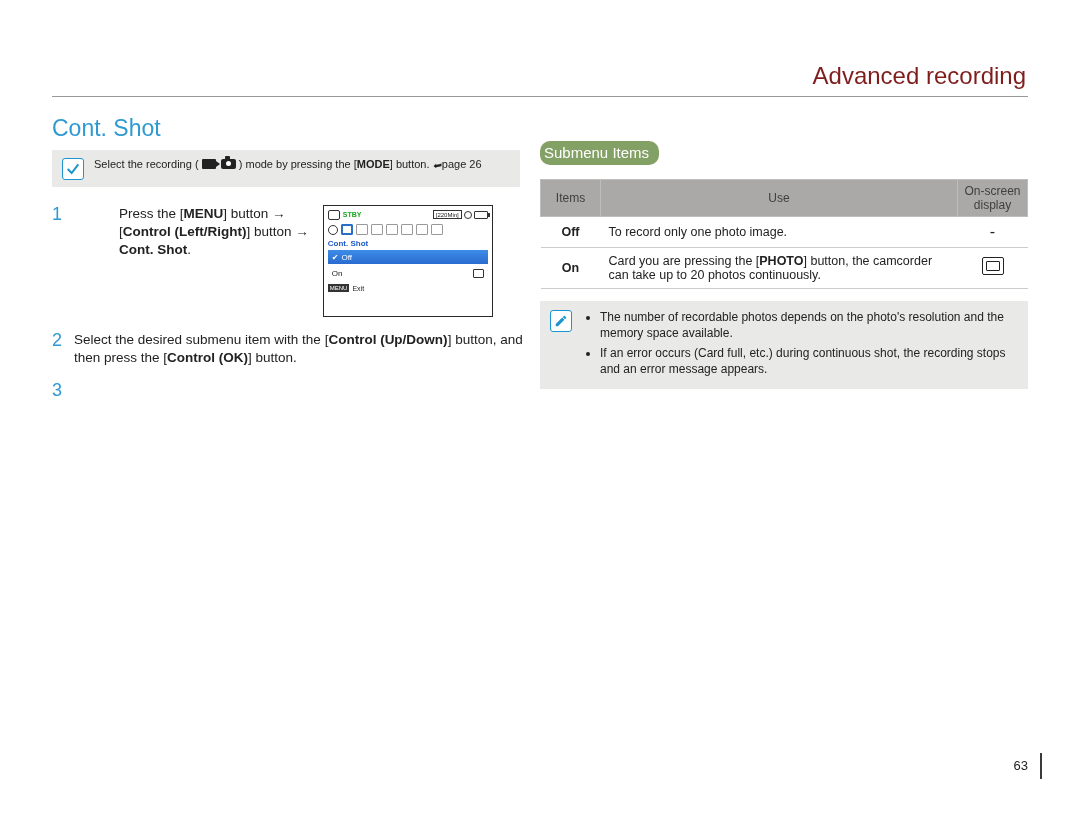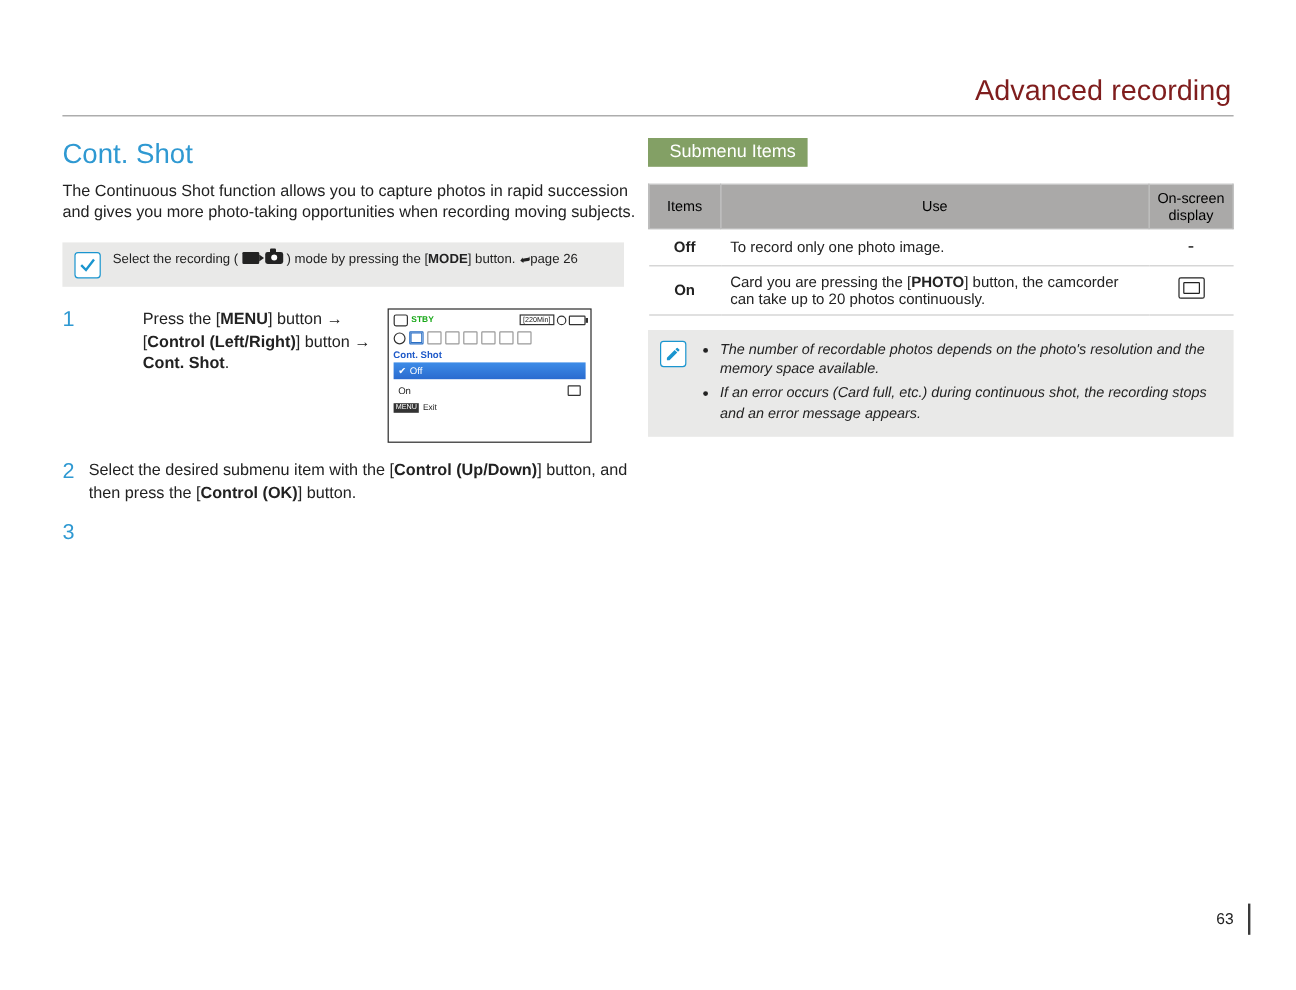--- a/index.html
+++ b/index.html
@@ -22,20 +22,21 @@
     padding-right: 2px;
     padding-bottom: 6px;
   }
   .hr {
     border: none;
     border-top: 1px solid #999;
     margin: 0 0 18px 0;
   }
   .columns {
     display: flex;
+    align-items: center;
   }
   .col {
     flex: 1 1 50%;
   }
   .section-title {
     color: #2f99d2;
     font-size: 23px;
     font-weight: 400;
     margin-bottom: 8px;
   }
@@ -125,31 +126,32 @@
   .lcd-opt .opticon { margin-left:auto; width:11px; height:9px; border:1px solid #333; border-radius:1px; background:#fff; }
   .lcd-exit { display:flex; align-items:center; gap:3px; font-size:7px; margin-top:4px; }
   .lcd-exit .menubox { background:#333; color:#fff; padding:0 2px; font-size:6px; line-height:8px; }
 
   
   .submenu-header {
     display:inline-block;
     background:#83a065;
     color:#fff;
     font-size:15px;
-    padding: 3px 10px 4px 18px;
+    padding: 3px 10px 4px 4px;
     margin-bottom: 14px;
+    border-radius: 10px;
   }
   table.items-table {
     width:100%;
     border-collapse: collapse;
     font-size: 12.5px;
   }
   table.items-table th {
     background:#aaa9a8;
-    color:#000000;
+    color:#404040;
     font-weight:400;
     font-size:12px;
     text-align:center;
     padding: 4px 6px;
     border: 1px solid #bdbdbd;
     vertical-align: middle;
   }
   table.items-table td {
     border-bottom: 1px solid #ccc;
     padding: 6px 8px;
@@ -160,21 +162,20 @@
   .disp-icon-box {
     display:inline-block; width:22px; height:18px; border:1.5px solid #222; border-radius:2px; position:relative;
   }
   .disp-icon-box:after { content:""; position:absolute; left:3px; top:3px; right:3px; bottom:3px; border:1px solid #222; border-radius:1px; }
 
   .notelist {
     list-style: disc;
     padding-left: 18px;
     font-size: 12px;
     line-height:1.35;
-    font-style:italic;
   }
   .notelist li { margin-bottom: 4px; }
   .right-notebox {
     display:flex;
     align-items:flex-start;
     background:#e9e9e8;
     padding: 8px 10px;
     margin-top: 12px;
   }
   .right-notebox .note-icon-box { flex:0 0 22px; }
@@ -210,21 +211,20 @@
 <body>
 
 <div class="page">
   <div class="header-title">Advanced recording</div>
   <hr class="hr">
 
   <div class="columns">
 
     <div class="col">
       <div class="section-title">Cont. Shot</div>
-      <p class="intro">The Continuous Shot function allows you to capture photos in rapid succession and gives you more photo-taking opportunities when recording moving subjects.</p>
 
       <div class="notebox">
         <span class="note-icon-box">
           <svg class="check-svg" viewBox="0 0 24 24">
               <path fill="none" stroke="#1a95cf" stroke-width="3" d="M4 12 L10 18 L20 5"></path>
             </svg>
         </span>
         <span class="note-text">
           <span>Select the recording (</span>
           <span class="inline-icon-vid"></span>

